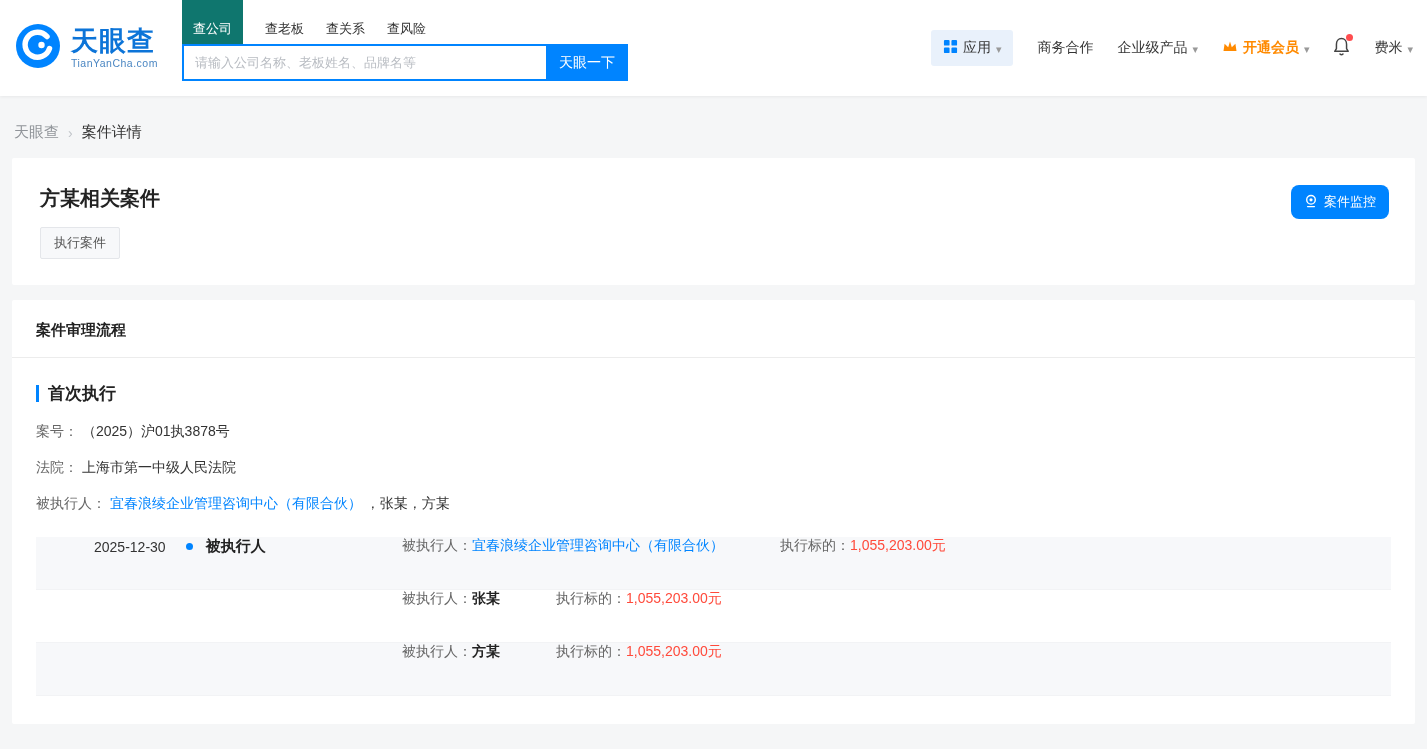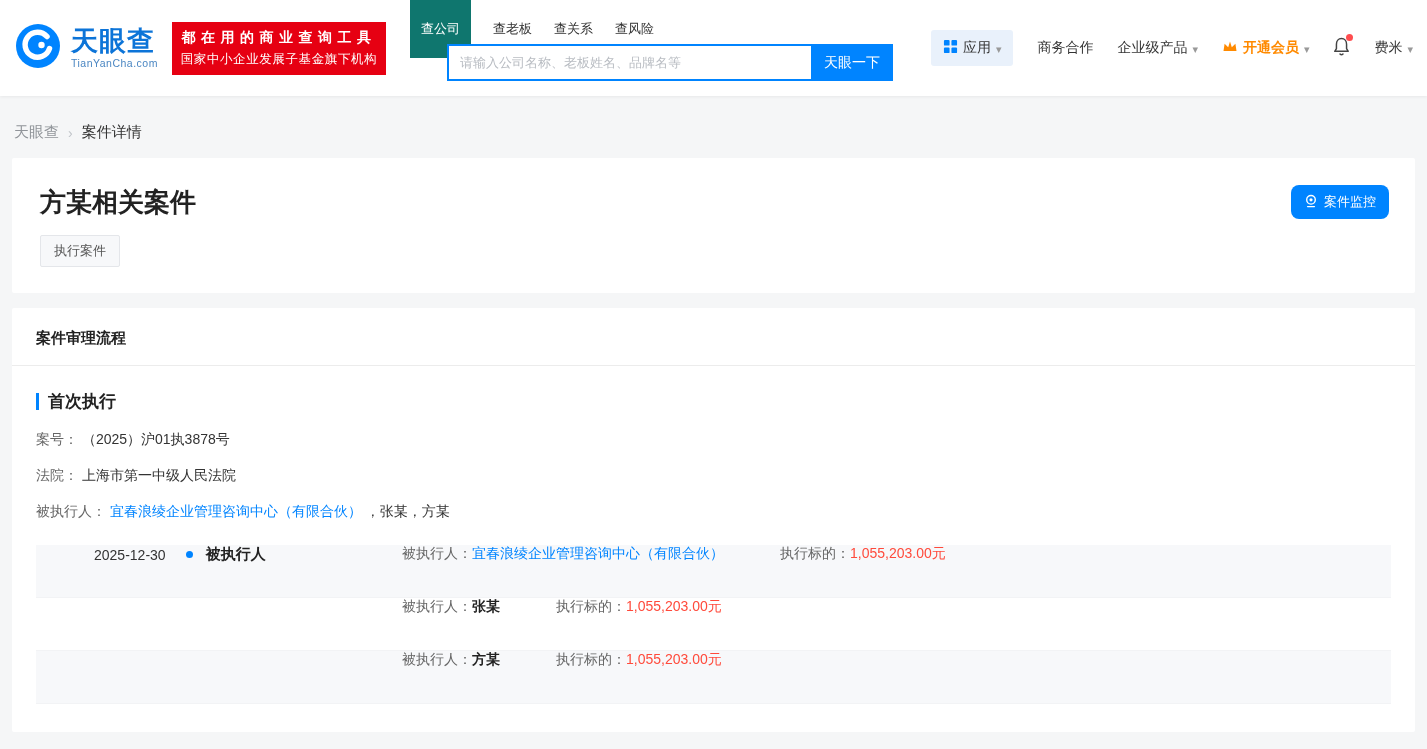--- a/index.html
+++ b/index.html
@@ -25,21 +25,20 @@
   .slogan .l2 { font-size: 12.5px; letter-spacing: .6px; margin-top: 4px; white-space: nowrap; }
   .search-area { margin-left: 24px; }
   .search-tabs { display: flex; align-items: center; gap: 22px; height: 27px; }
   .search-tab { font-size: 13px; color: #333; cursor: pointer; }
   .search-tab.active { background: #0f766e; color: #fff; padding: 20px 11px; font-family: Liberation Serif, serif; }
   .search-row { display: flex; margin-top: 2px; }
   .search-input {
     width: 364px; height: 37px; border: 2px solid #0084ff; border-right: none;
     padding: 0 11px; font-size: 13px; outline: none; color: #333;
     font-family: "Liberation Sans", "DejaVu Sans", sans-serif;
-    margin-left: 37px;
   }
   .search-input::placeholder { color: #b8bcc2; }
   .search-btn {
     width: 82px; height: 37px; background: #0084ff; color: #fff; border: none;
     font-size: 14px; cursor: pointer; font-family: "Liberation Sans", "DejaVu Sans", sans-serif;
   }
   .header-right { margin-left: auto; display: flex; align-items: center; gap: 24px; }
   .hr-item { font-size: 14px; color: #333; cursor: pointer; display: flex; align-items: center; gap: 5px; white-space: nowrap; }
   .apps { background: #e9f1fb; padding: 9px 12px; border-radius: 3px; }
   .caret::after { content: "▾"; font-size: 11px; color: #999; }
@@ -47,21 +46,21 @@
   .bell-wrap { position: relative; cursor: pointer; display: flex; align-items: center; }
   .notif-dot { position: absolute; top: -3px; right: -3px; width: 7px; height: 7px; border-radius: 50%; background: #ff4d4f; }
   
   .breadcrumb { padding: 27px 14px 16px; font-size: 15px; display: flex; align-items: center; gap: 9px; }
   .bc-home { color: #909499; cursor: pointer; }
   .bc-sep { color: #c0c4c9; font-size: 14px; }
   .bc-current { color: #333; }
   
   .card { background: #fff; margin: 0 12px; border-radius: 2px; }
   .card-title { padding: 27px 28px 26px; position: relative; }
-  .page-title { font-size: 26px; font-weight: bold; color: #222; }
+  .page-title { font-size: 20px; font-weight: bold; color: #222; }
   .case-tag {
     display: inline-block; margin-top: 15px; font-size: 13px; color: #555;
     background: #f7f8fa; border: 1px solid #e4e6ea; border-radius: 2px;
     padding: 6px 13px; cursor: pointer;
   }
   .monitor-btn {
     position: absolute; right: 26px; top: 27px; background: #0084ff; color: #fff;
     border: none; border-radius: 8px; font-size: 13px; padding: 8px 13px;
     display: flex; align-items: center; gap: 6px; cursor: pointer;
     font-family: "Liberation Sans", "DejaVu Sans", sans-serif;
@@ -105,24 +104,20 @@
         <path d="M 33 14.5 A 12.5 12.5 0 1 0 35.5 26.5" stroke="#fff" stroke-width="5.5" fill="none" stroke-linecap="round"></path>
         <circle cx="27.5" cy="23" r="3.2" fill="#fff"></circle>
       </svg>
     </span>
     <span class="logo-text">
       <span class="brand" style="display:block">天眼查</span>
       <span class="domain" style="display:block">TianYanCha.com</span>
     </span>
   </div>
 
-  <div class="slogan">
-    <div class="l1">都在用的商业查询工具</div>
-    <div class="l2">国家中小企业发展子基金旗下机构</div>
-  </div>
 
   <div class="search-area">
     <div class="search-tabs">
       <span class="search-tab active">查公司</span>
       <span class="search-tab">查老板</span>
       <span class="search-tab">查关系</span>
       <span class="search-tab">查风险</span>
     </div>
     <div class="search-row">
       <input class="search-input" placeholder="请输入公司名称、老板姓名、品牌名等" style="">

